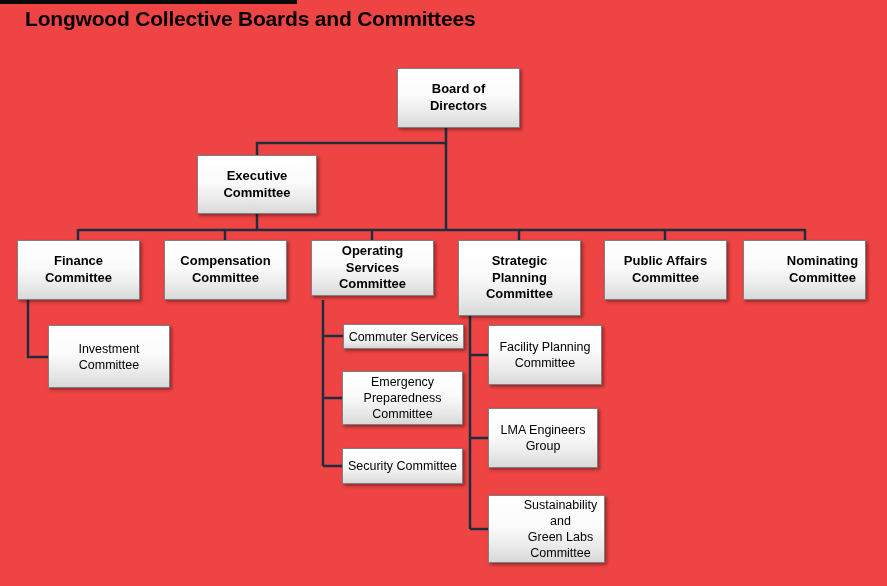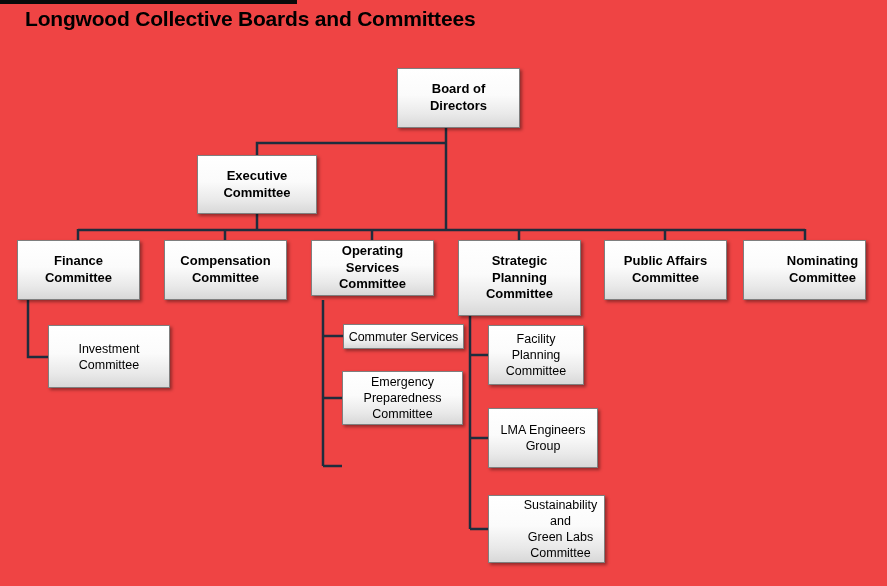--- a/index.html
+++ b/index.html
@@ -41,21 +41,21 @@
   #n-finance      {left:17px; top:240px;width:123px;height:60px;}
   #n-compensation {left:164px;top:240px;width:123px;height:60px;}
   #n-operating    {left:311px;top:240px;width:123px;height:56px;}
   #n-strategic    {left:458px;top:240px;width:123px;height:76px;}
   #n-public       {left:604px;top:240px;width:123px;height:60px;}
   #n-nominating   {left:743px;top:240px;width:123px;height:60px;padding-left:40px;}
   #n-investment   {left:48px; top:325px;width:122px;height:63px;}
   #n-commuter     {left:343px;top:324px;width:121px;height:25px;}
   #n-emergency    {left:342px;top:371px;width:121px;height:54px;}
   #n-security     {left:342px;top:448px;width:121px;height:36px;}
-  #n-facility     {left:488px;top:325px;width:96px;height:60px;}
+  #n-facility     {left:488px;top:325px;width:114px;height:60px;}
   #n-lma          {left:488px;top:408px;width:110px;height:60px;}
   #n-sustainability{left:488px;top:495px;width:117px;height:68px;padding-left:32px;}
 </style>
 </head>
 <body>
 
 <div id="canvas">
 
   <div id="topbar"></div>
 
@@ -139,20 +139,23 @@
   <div class="node sub" id="n-commuter">
     <span class="lbl">Commuter Services</span>
   </div>
 
   <div class="node sub" id="n-emergency">
     <span class="lbl">Emergency
 Preparedness
 Committee</span>
   </div>
 
+  <div class="node sub" id="n-security">
+    <span class="lbl">Security Committee</span>
+  </div>
 
   <div class="node sub" id="n-facility">
     <span class="lbl">Facility Planning
 Committee</span>
   </div>
 
   <div class="node sub" id="n-lma">
     <span class="lbl">LMA Engineers
 Group</span>
   </div>

